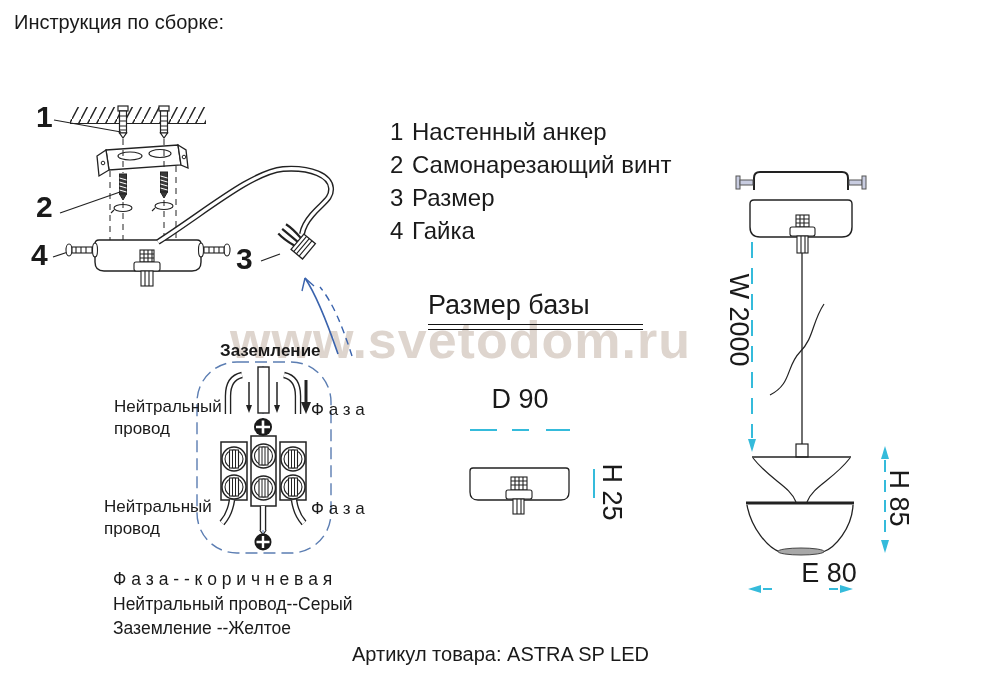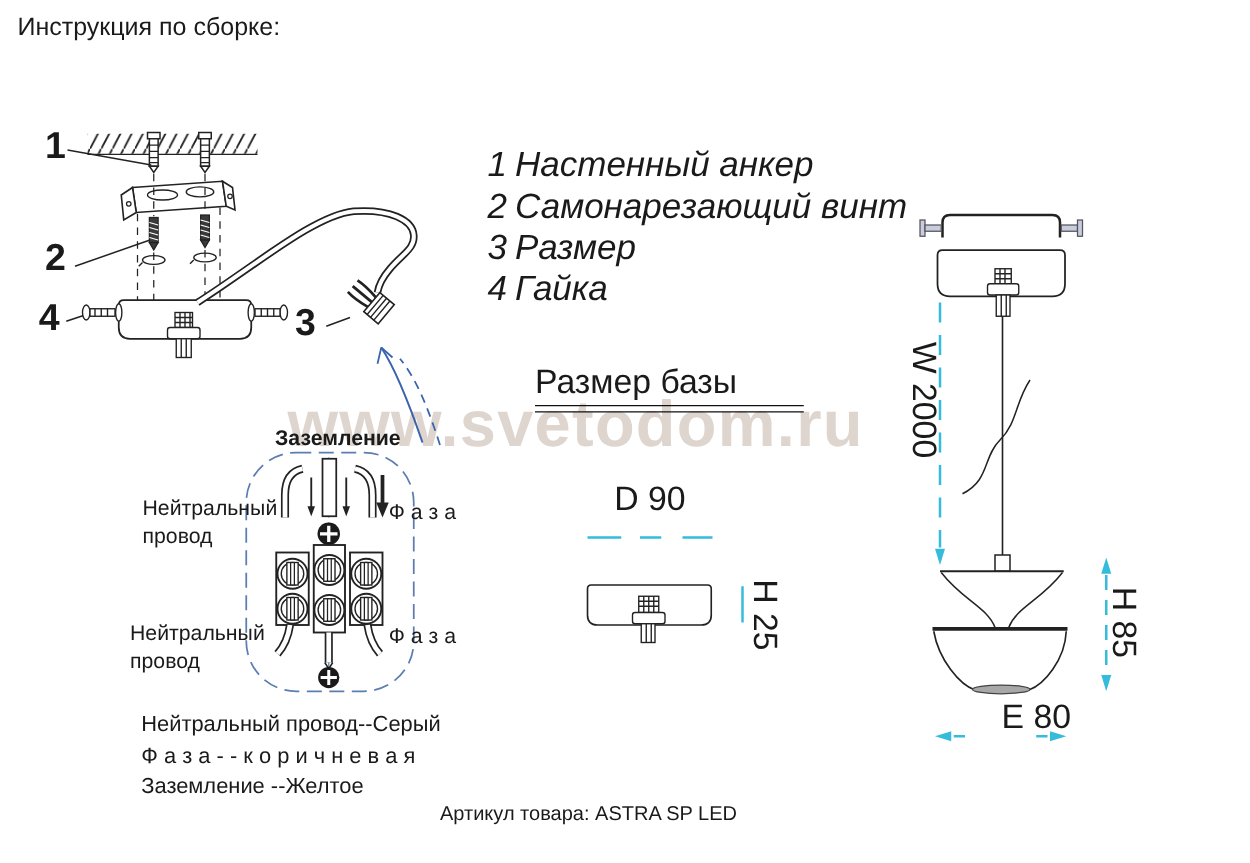--- a/index.html
+++ b/index.html
@@ -4,29 +4,29 @@
 <style>
   html,body{margin:0;padding:0;background:#fff;}
   .stage{position:relative;width:1000px;height:690px;background:#fff;overflow:hidden;
          font-family:"Liberation Sans",sans-serif;color:#1a1a1a;}
   .abs{position:absolute;}
   .nowrap{white-space:nowrap;}
   .watermark{font-weight:700;font-size:52px;letter-spacing:1px;color:#d9cec6;opacity:.85;line-height:1;}
   .h-left{font-size:20px;}
   .h-right{font-size:29px;text-align:center;line-height:1.2;}
   .dbl-rule{height:4px;border-top:1.6px solid #111;border-bottom:1.4px solid #111;}
-  .parts{font-size:28px;line-height:33px;font-style:italic;}
+  .parts{font-size:24px;line-height:33px;}
   .parts .num{display:inline-block;min-width:22px;}
   .sec-head{font-size:27px;line-height:1.15;}
   .dim{font-size:27px;text-align:center;line-height:1;}
   .rot90{display:flex;align-items:center;justify-content:center;transform:rotate(90deg);}
   .callout{font-size:30px;font-weight:700;line-height:1;}
   .wlabel{font-size:17px;line-height:22px;}
   .ckey{font-size:17.5px;line-height:24.5px;}
-  .footer{font-size:16px;}
+  .footer{font-size:20px;}
   svg{position:absolute;left:0;top:0;}
 </style>
 </head>
 <body>
 
 <div class="stage">
 
   <div class="abs watermark nowrap" style="left:230px;top:314px;">www.svetodom.ru</div>
 
   <svg width="1000" height="690" viewBox="0 0 1000 690">
@@ -297,20 +297,20 @@
   <div class="abs callout" style="left:31px;top:240px;">4</div>
   <div class="abs callout" style="left:236px;top:244px;">3</div>
 
   <div class="abs wlabel nowrap" style="left:220px;top:340px;font-weight:bold;">Заземление</div>
   <div class="abs wlabel" style="left:114px;top:396px;width:112px;">Нейтральный провод</div>
   <div class="abs wlabel nowrap" style="left:311px;top:399px;">Ф а з а</div>
   <div class="abs wlabel" style="left:104px;top:496px;width:112px;">Нейтральный провод</div>
   <div class="abs wlabel nowrap" style="left:311px;top:498px;">Ф а з а</div>
 
   <div class="abs ckey" style="left:113px;top:567px;">
+    <div class="nowrap">Ф а з а - - к о р и ч н е в а я</div>
     <div class="nowrap">Нейтральный провод--Серый</div>
-    <div class="nowrap">Ф а з а - - к о р и ч н е в а я</div>
     <div class="nowrap">Заземление --Желтое</div>
   </div>
 
   <div class="abs footer nowrap" style="left:352px;top:643px;">Артикул товара: ASTRA SP LED</div>
 
 </div>
 
 </body></html>

